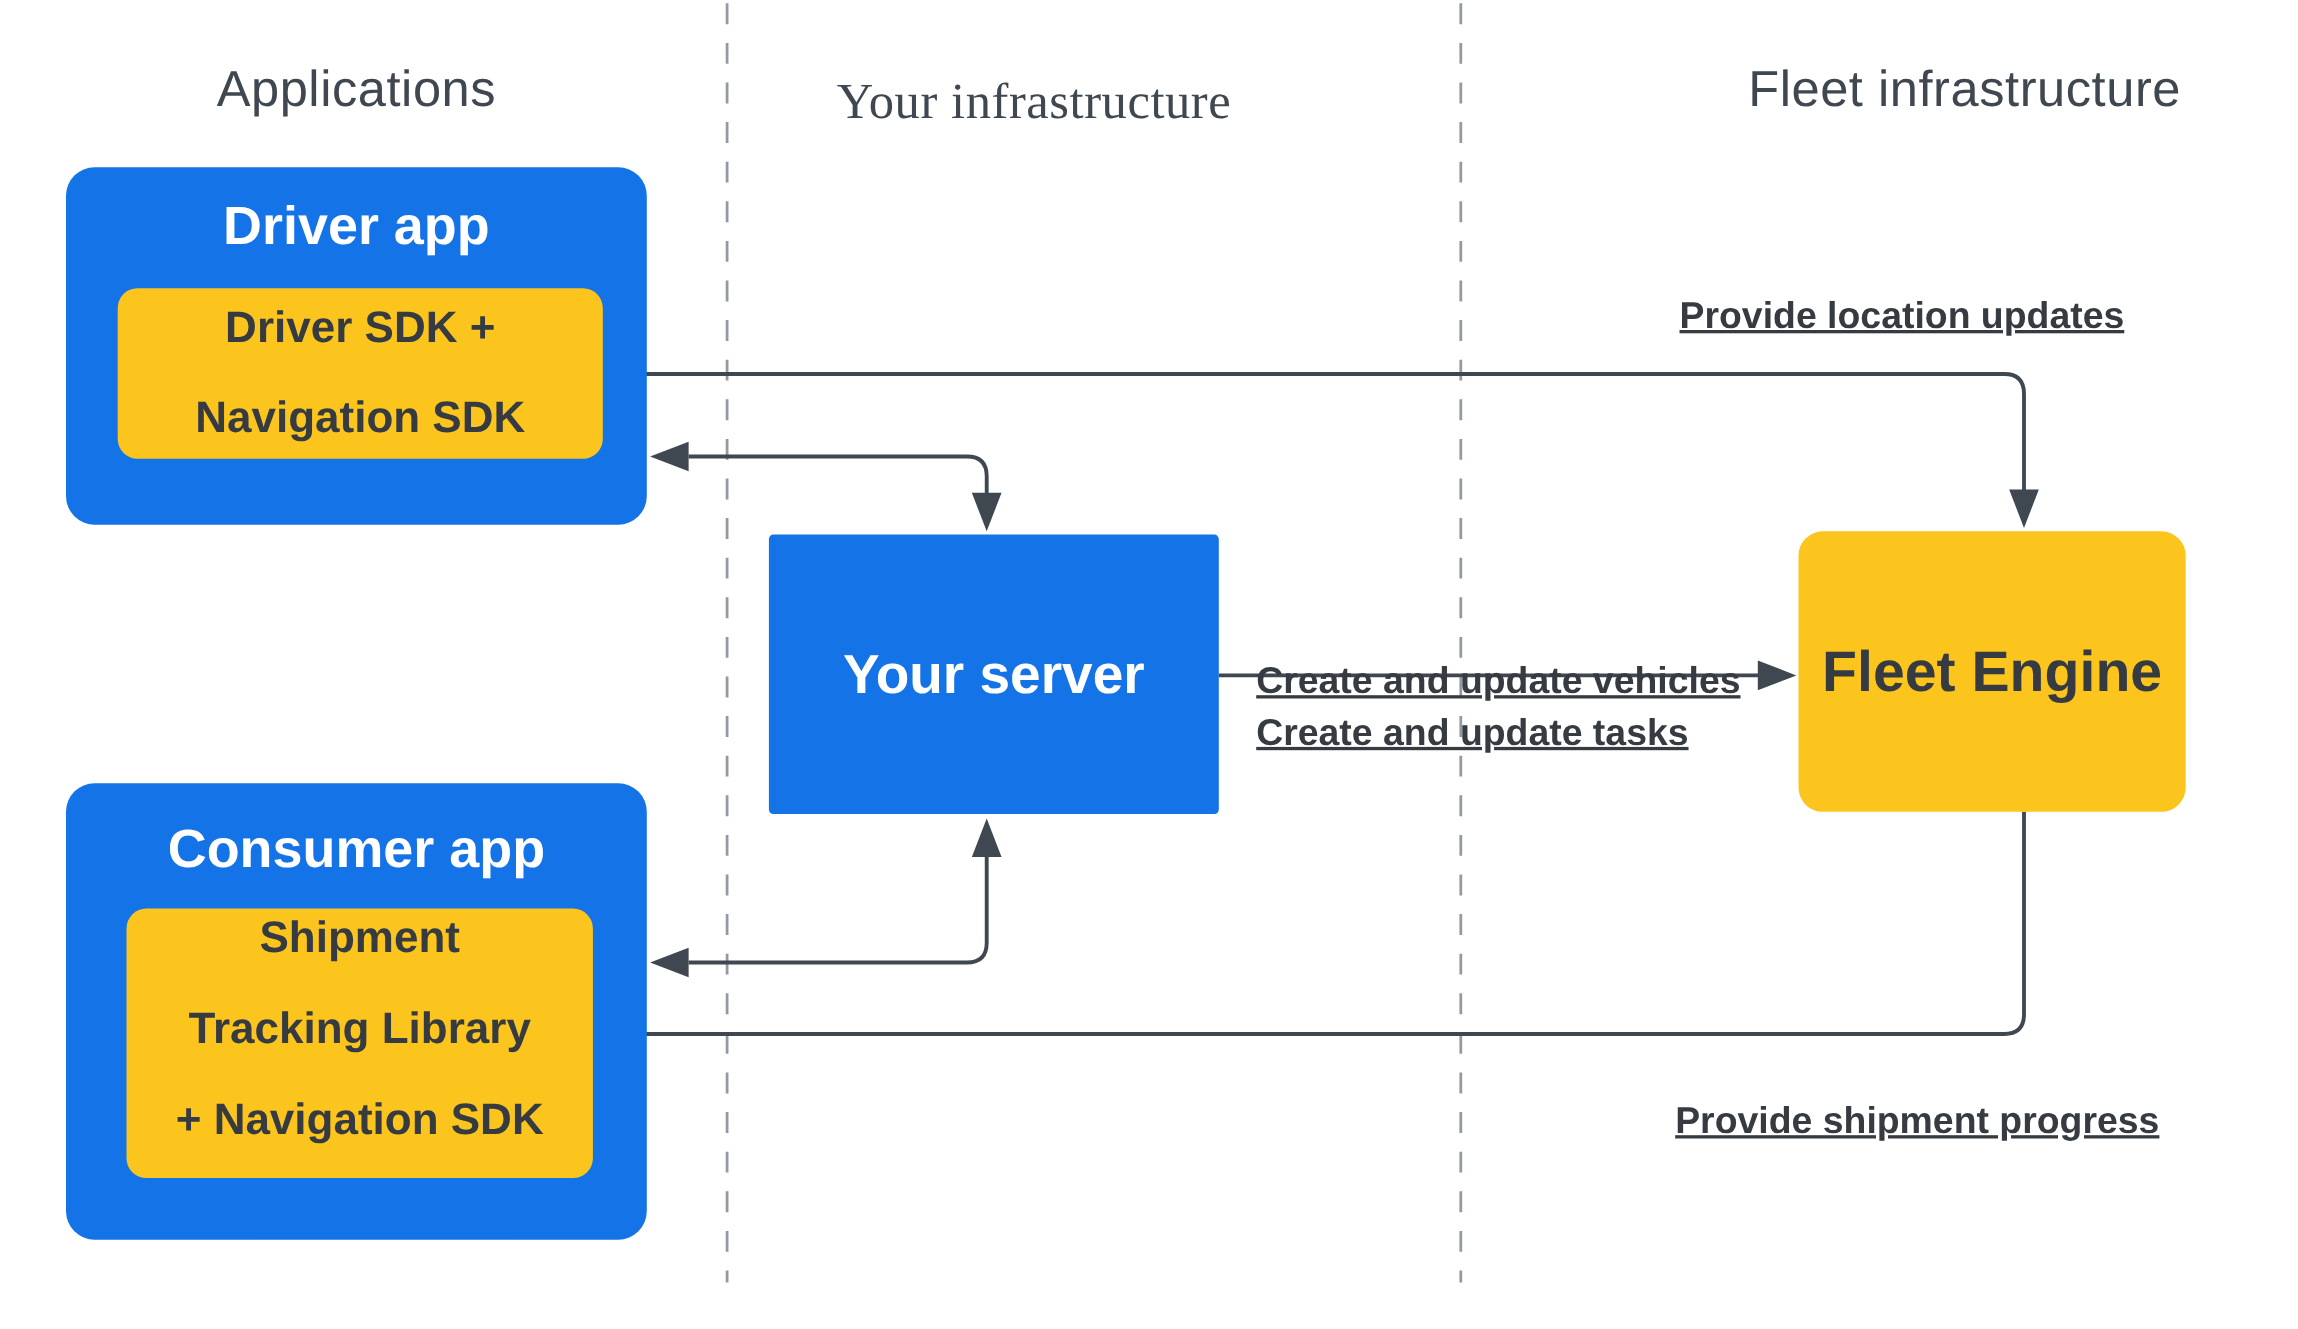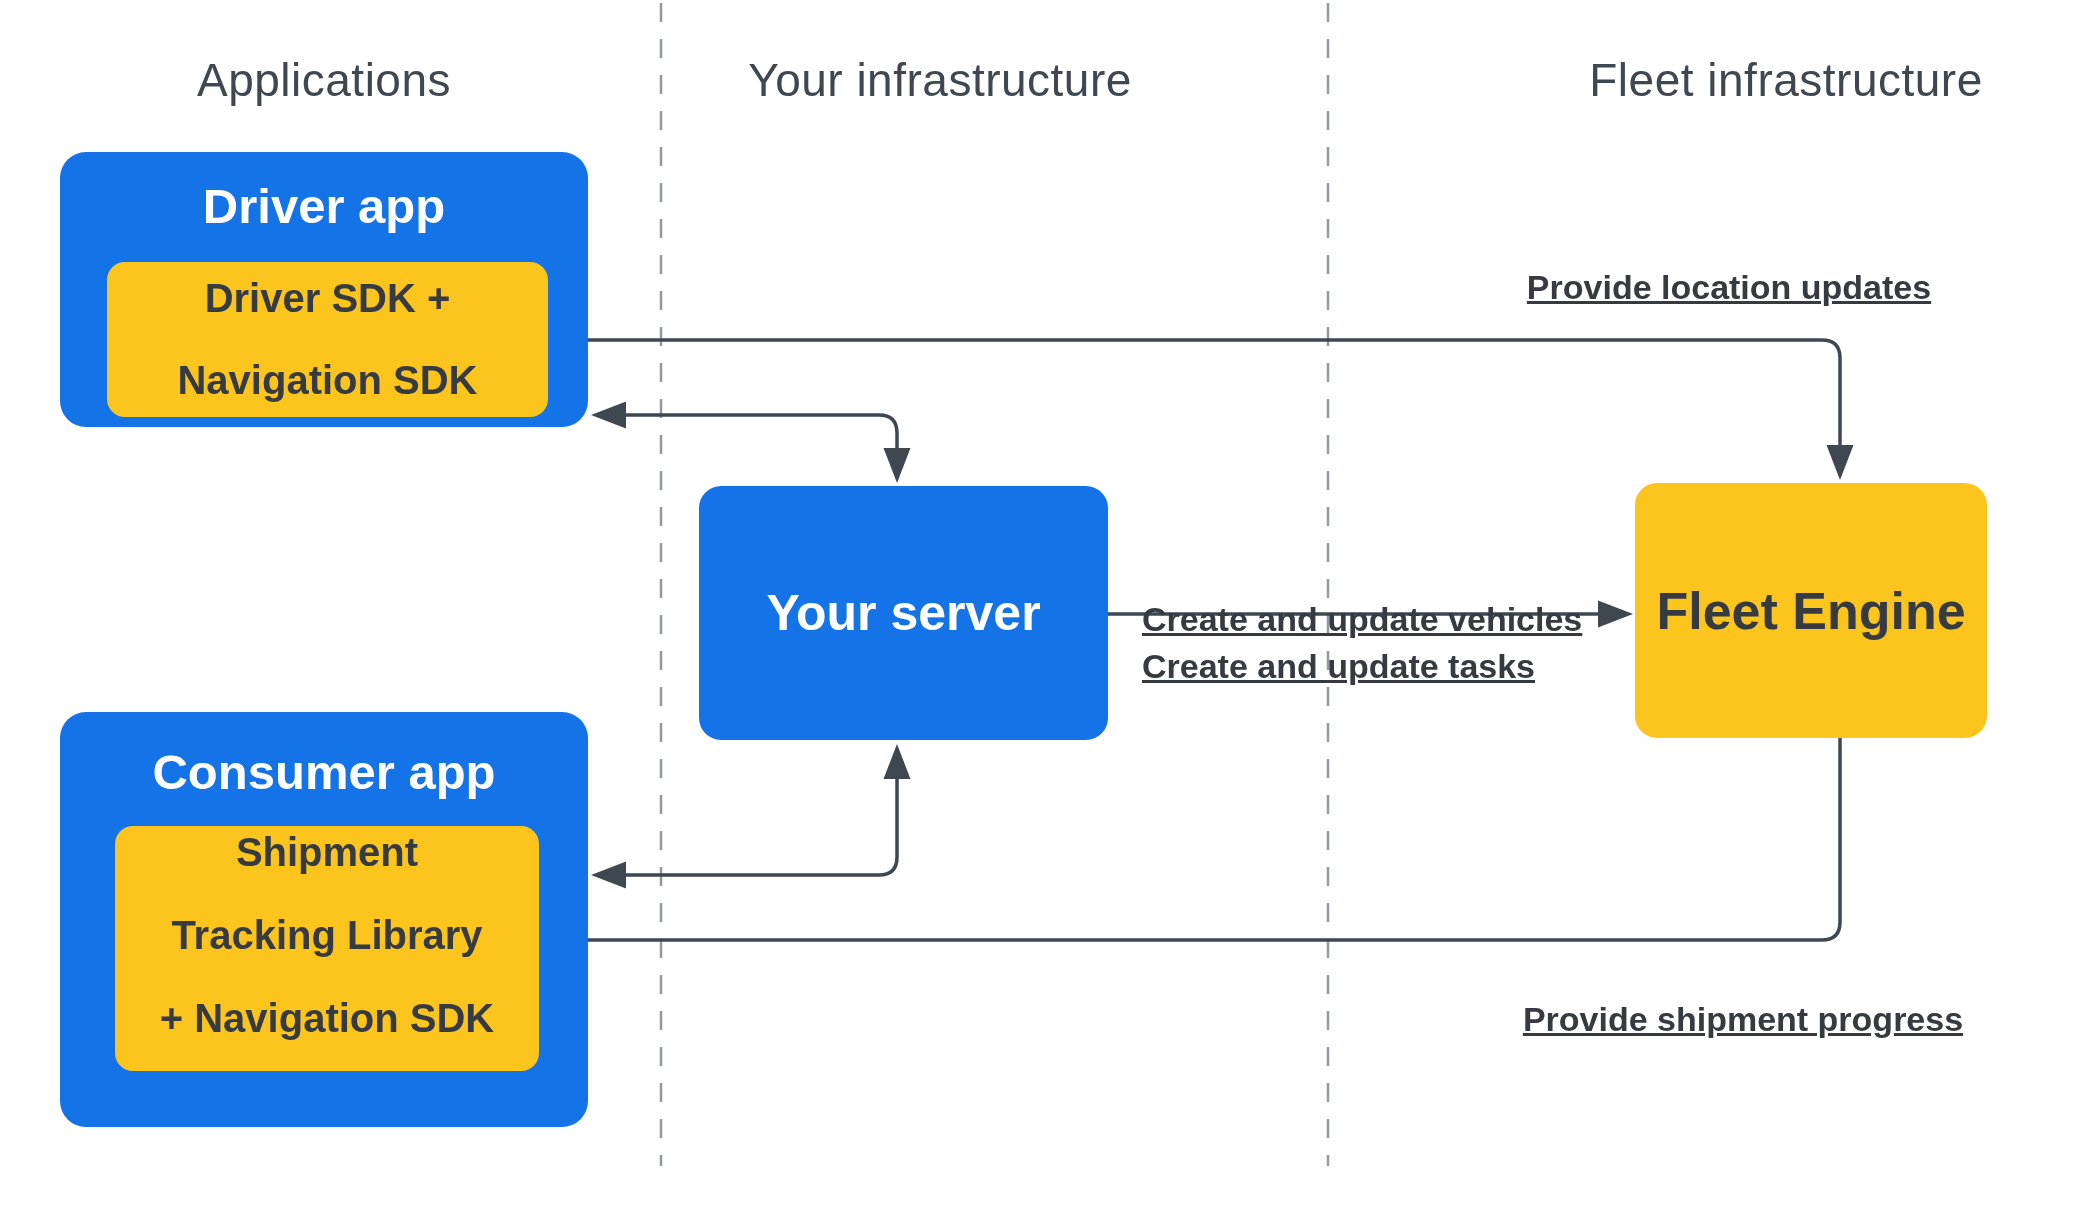--- a/index.html
+++ b/index.html
@@ -90,41 +90,41 @@
       <polygon points="591,415 626,401.5 626,428.5"></polygon>
       <polygon points="897,483 883.5,448 910.5,448"></polygon>
       <polygon points="1633,614 1598,600.5 1598,627.5"></polygon>
       <polygon points="897,744 883.5,779 910.5,779"></polygon>
       <polygon points="591,875 626,861.5 626,888.5"></polygon>
       <polygon points="543,940 578,926.5 578,953.5"></polygon>
     </g>
   </svg>
 
   <div class="col-header" style="left:324px;top:80px;">Applications</div>
-  <div class="col-header" style="left:940px;top:80px;">Your infrastructure</div>
+  <div class="col-header" style="left:940px;top:92px;font-family:Liberation Serif, serif;">Your infrastructure</div>
   <div class="col-header" style="left:1786px;top:80px;">Fleet infrastructure</div>
 
-  <div class="box blue" style="left:60px;top:152px;width:528px;height:275px;">
+  <div class="box blue" style="left:60px;top:152px;width:528px;height:325px;">
     <div class="box-title" style="top:26px;">Driver app</div>
     <div class="box yellow sdk-box" style="left:47px;top:110px;width:441px;height:155px;">
       <div>Driver SDK +</div>
       <div>Navigation SDK</div>
     </div>
   </div>
 
   <div class="box blue" style="left:60px;top:712px;width:528px;height:415px;">
     <div class="box-title" style="top:32px;">Consumer app</div>
     <div class="box yellow sdk-box" style="left:55px;top:114px;width:424px;height:245px;padding-bottom:28px;line-height:64px;">
       <div>Shipment</div>
       <div>Tracking Library</div>
       <div>+ Navigation SDK</div>
     </div>
   </div>
 
-  <div id="your-server" class="box blue center-title" style="left:699px;top:486px;width:409px;height:254px;border-radius:22px;">
+  <div id="your-server" class="box blue center-title" style="left:699px;top:486px;width:409px;height:254px;border-radius:4px;">
     <div>Your server</div>
   </div>
 
   <div id="fleet-engine" class="box yellow center-title" style="left:1635px;top:483px;width:352px;height:255px;border-radius:22px;">
     <div>Fleet Engine</div>
   </div>
 
   <div class="edge-label centered" style="left:1429px;top:268px;">Provide location updates</div>
 
   <div class="edge-label" style="left:1142px;top:596px;">

